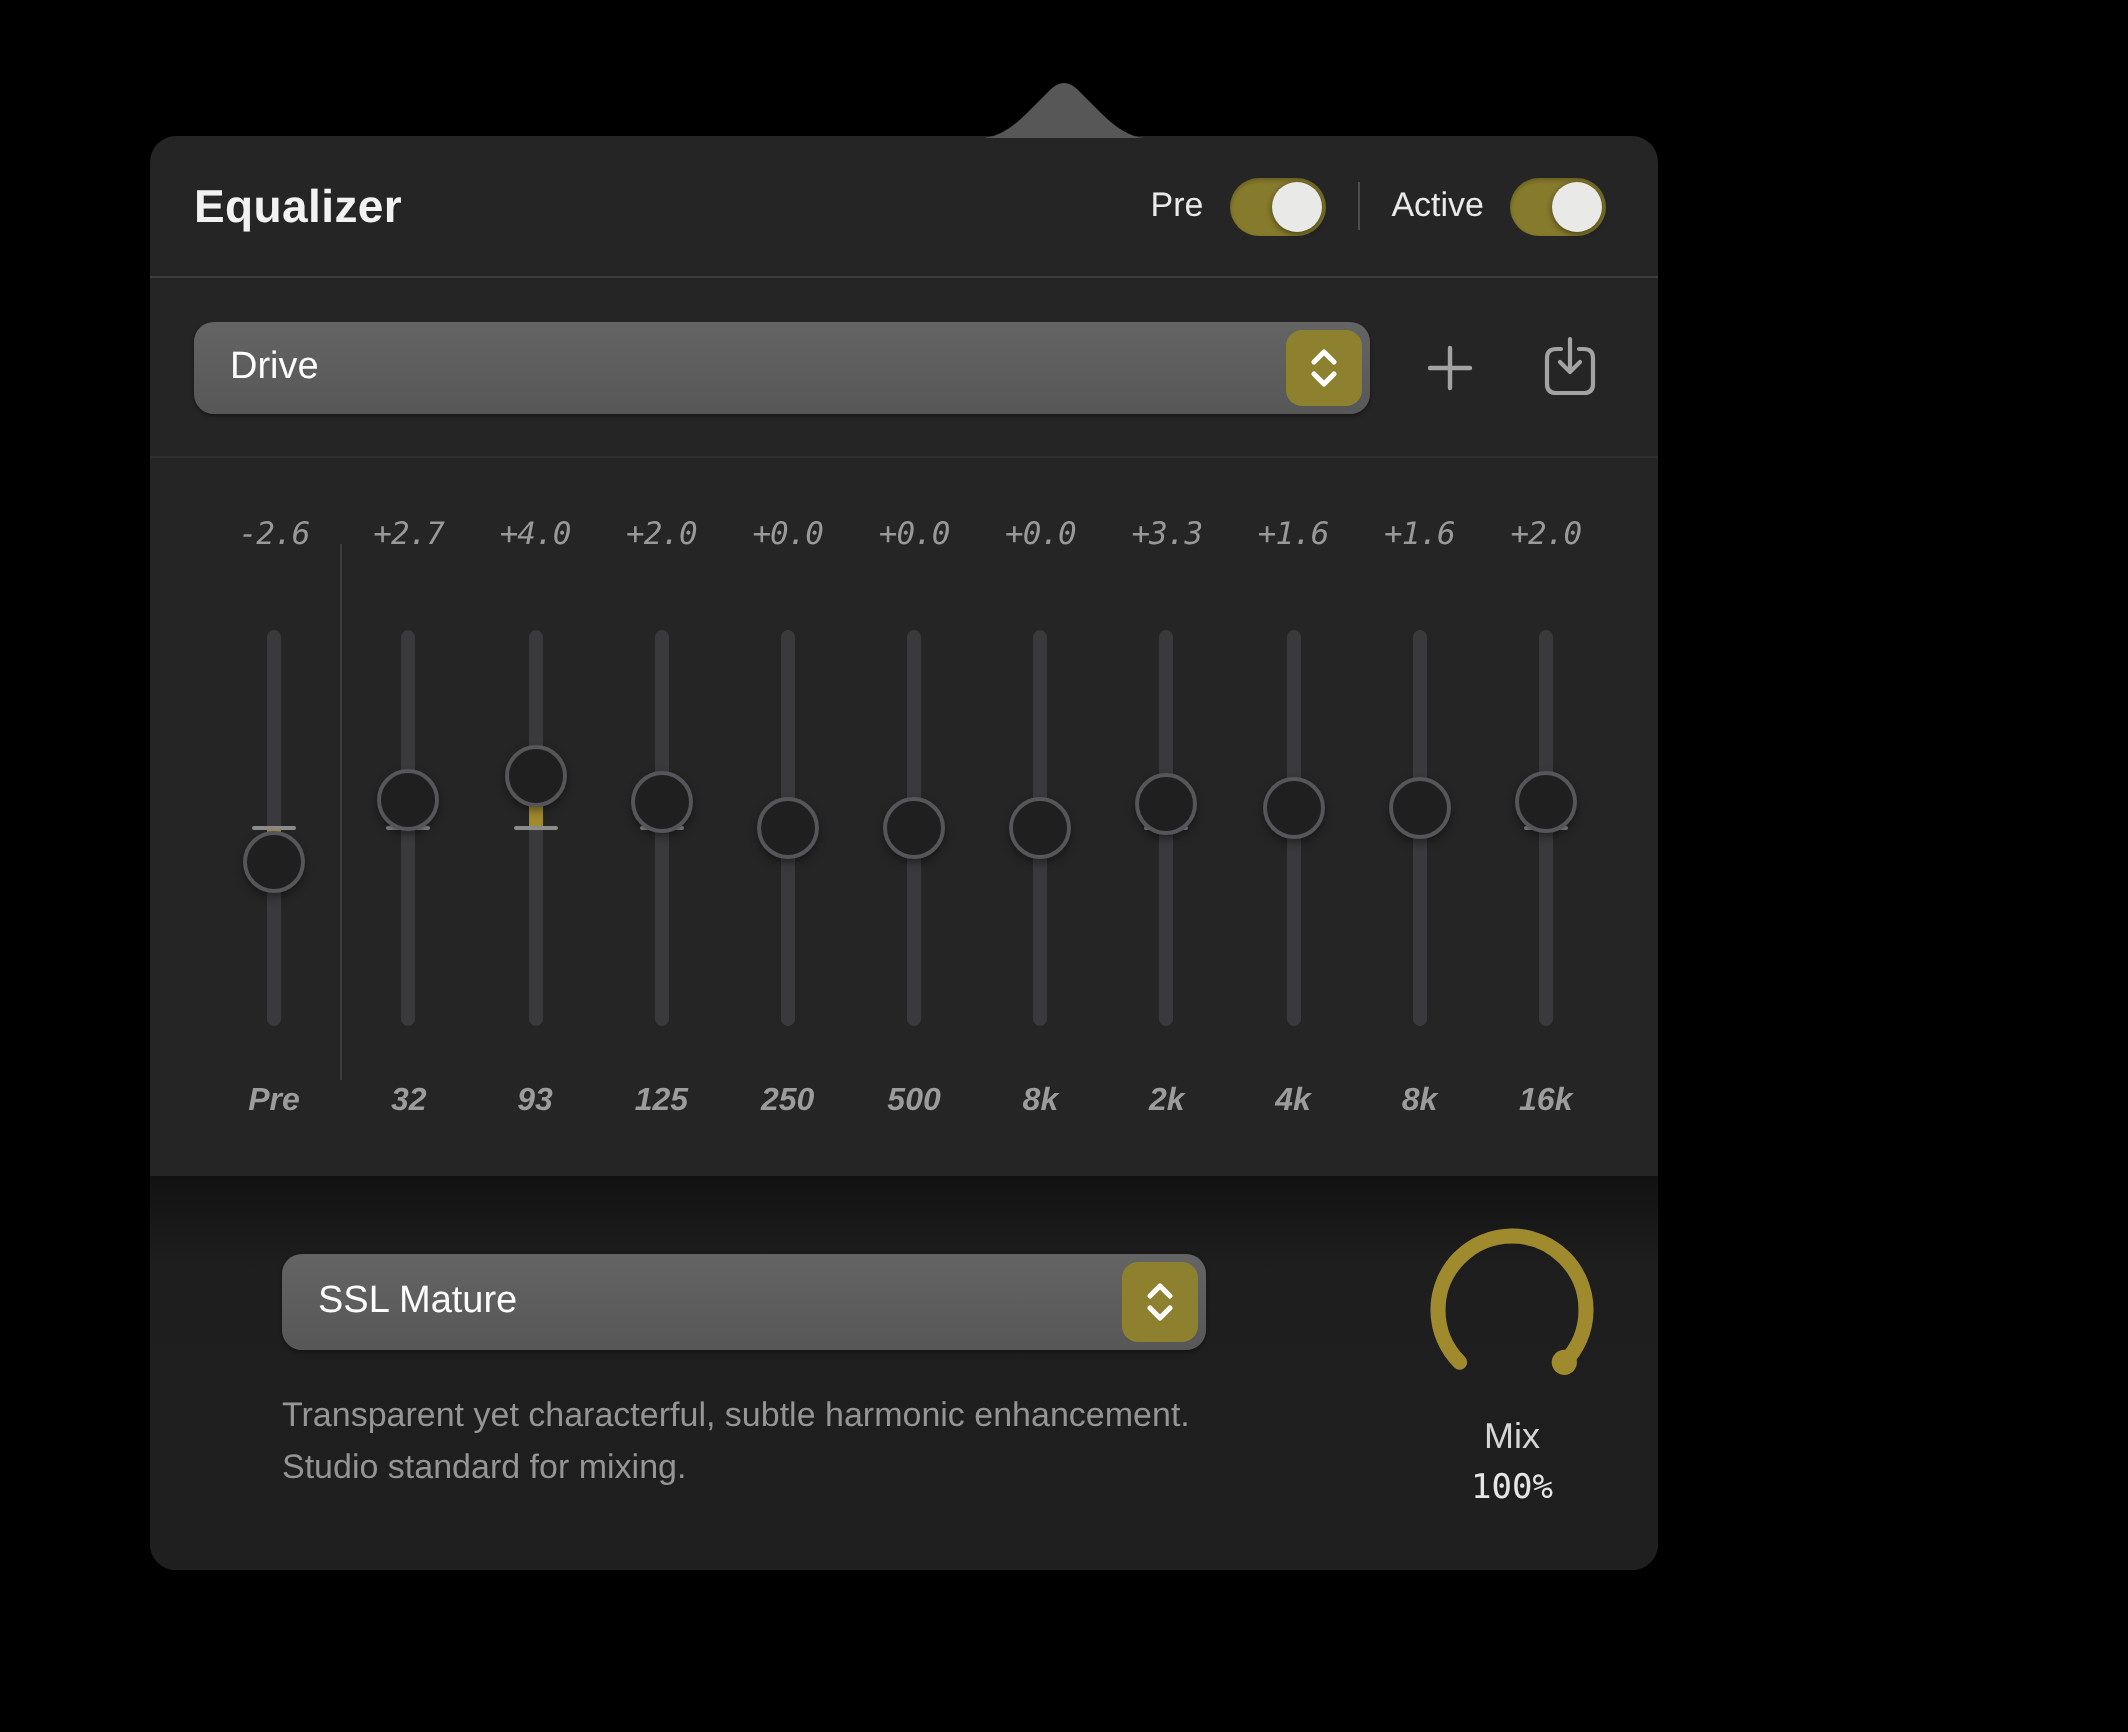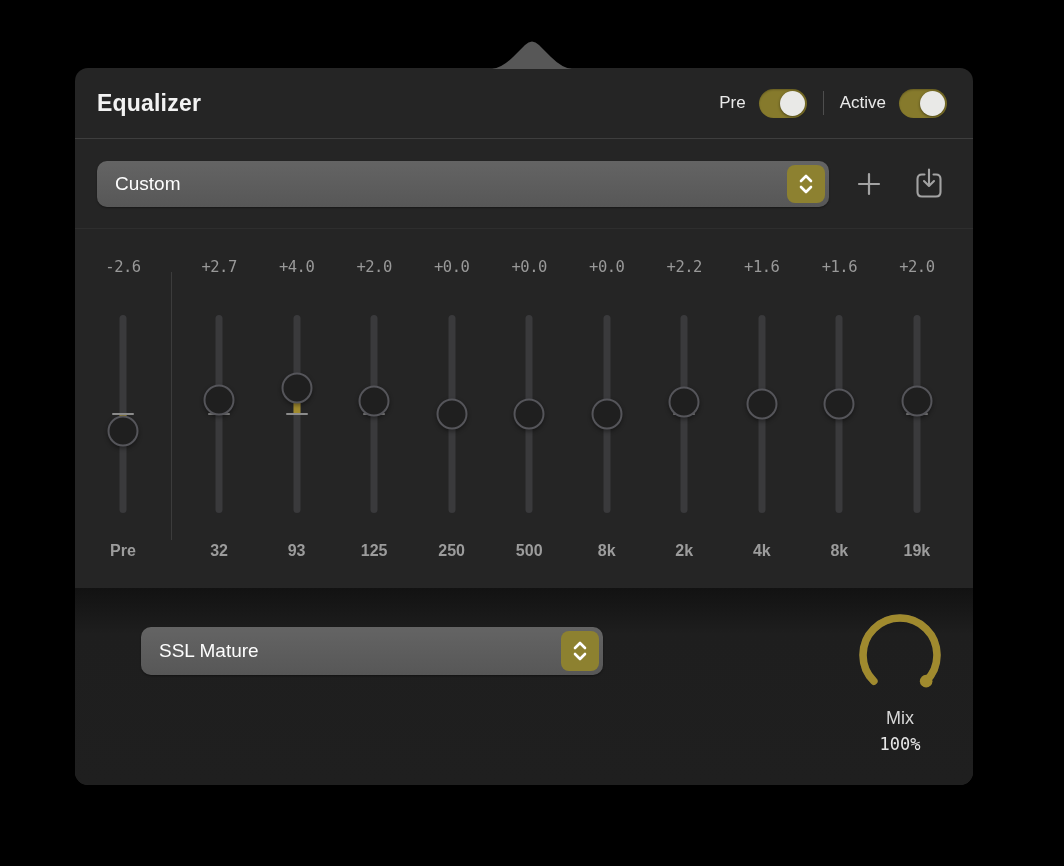--- a/index.html
+++ b/index.html
@@ -1,19 +1,19 @@
 <!DOCTYPE html>
 <html><head>
 <meta charset="utf-8">
 <style>
   * { margin:0; padding:0; box-sizing:border-box; }
   html,body { width:1064px; height:866px; background:#000; overflow:hidden;
               font-family:"Liberation Sans", sans-serif; }
 
-  .popover { position:absolute; left:75px; top:68px; width:898px; height:717px;
+  .popover { position:absolute; left:75px; top:68px; width:754px; height:717px;
              background:#252525; border-radius:13px;
              box-shadow:0 18px 50px rgba(0,0,0,.7); }
   .popover-arrow { position:absolute; left:417px; top:-29px; width:80px; height:30px; }
 
   
   .header { height:71px; display:flex; align-items:center;
             padding:0 26px 0 22px; border-bottom:1px solid #3e3e3e; }
   .title { font-size:23px; font-weight:bold; color:#f2f2f2; letter-spacing:.2px; }
   .header-right { margin-left:auto; display:flex; align-items:center; gap:16px; }
   .toggle-group { display:flex; align-items:center; gap:13px; }
@@ -35,21 +35,21 @@
   .select-text { font-size:19px; color:#fdfdfd; padding-left:18px; }
   .chevron-box { position:absolute; right:4px; top:4px; bottom:4px; width:38px;
                  border-radius:8px; background:#8d8130; display:flex;
                  align-items:center; justify-content:center; }
   .preset-select { flex:1; }
   .icon-btn { width:40px; height:40px; display:flex; align-items:center;
               justify-content:center; margin-left:20px; cursor:pointer;
               color:#a3a3a3; }
 
   
-  .eq-section { height:359px; padding:29px 26px 0 18px; }
+  .eq-section { height:359px; padding:29px 26px 0 32px;font-style:italic; }
   .eq-row { display:flex; justify-content:space-between; }
   .eq-col { width:60px; display:flex; flex-direction:column; align-items:center; }
   .eq-value { height:22px; font-family:"DejaVu Sans Mono", monospace;
               font-size:15.5px; color:#999; letter-spacing:-.5px; }
   .slider-area { position:relative; width:60px; height:198px; margin-top:35px; }
   .slider-track { position:absolute; left:50%; transform:translateX(-50%);
                   top:0; bottom:0; width:7px; border-radius:4px; background:#3a3a3c; }
   .slider-fill { position:absolute; left:50%; transform:translateX(-50%);
                  width:7px; background:#a08a2e; }
   .center-tick { position:absolute; left:50%; transform:translate(-50%,-50%);
@@ -97,21 +97,21 @@
       <div class="header-divider"></div>
       <div class="toggle-group">
         <span class="toggle-label">Active</span>
         <div class="switch"></div>
       </div>
     </div>
   </div>
 
   <div class="preset-bar">
     <div class="select preset-select">
-      <span class="select-text">Custom</span>
+      <span class="select-text">Drive</span>
       <span class="chevron-box">
         <svg width="16" height="22" viewBox="0 0 16 22">
           <polyline points="3,8 8,3 13,8" fill="none" stroke="#fff" stroke-width="2.6" stroke-linecap="round" stroke-linejoin="round"></polyline>
           <polyline points="3,14 8,19 13,14" fill="none" stroke="#fff" stroke-width="2.6" stroke-linecap="round" stroke-linejoin="round"></polyline>
         </svg>
       </span>
     </div>
     <div class="icon-btn">
       <svg width="26" height="26" viewBox="0 0 26 26">
         <path d="M13 3 V23 M3 13 H23" stroke="#a3a3a3" stroke-width="2.2" stroke-linecap="round"></path>
@@ -192,21 +192,21 @@
           <div class="eq-value">+0.0</div>
           <div class="slider-area">
             <div class="slider-track"></div>
             <div class="slider-fill" style="top:99px;height:0px"></div>
             <div class="center-tick"></div>
             <div class="slider-knob" style="top:99px"></div>
           </div>
           <div class="eq-band-label">8k</div>
         </div>
         <div class="eq-col">
-          <div class="eq-value">+2.2</div>
+          <div class="eq-value">+3.3</div>
           <div class="slider-area">
             <div class="slider-track"></div>
             <div class="slider-fill" style="top:87.3px;height:11.700000000000003px"></div>
             <div class="center-tick"></div>
             <div class="slider-knob" style="top:87.3px"></div>
           </div>
           <div class="eq-band-label">2k</div>
         </div>
         <div class="eq-col">
           <div class="eq-value">+1.6</div>
@@ -229,36 +229,37 @@
           <div class="eq-band-label">8k</div>
         </div>
         <div class="eq-col">
           <div class="eq-value">+2.0</div>
           <div class="slider-area">
             <div class="slider-track"></div>
             <div class="slider-fill" style="top:86px;height:13px"></div>
             <div class="center-tick"></div>
             <div class="slider-knob" style="top:86px"></div>
           </div>
-          <div class="eq-band-label">19k</div>
+          <div class="eq-band-label">16k</div>
         </div>
       </div>
   </div>
 
   <div class="bottom">
     <div class="bottom-left">
       <div class="select sat-select">
         <span class="select-text">SSL Mature</span>
         <span class="chevron-box">
           <svg width="16" height="22" viewBox="0 0 16 22">
             <polyline points="3,8 8,3 13,8" fill="none" stroke="#fff" stroke-width="2.6" stroke-linecap="round" stroke-linejoin="round"></polyline>
             <polyline points="3,14 8,19 13,14" fill="none" stroke="#fff" stroke-width="2.6" stroke-linecap="round" stroke-linejoin="round"></polyline>
           </svg>
         </span>
       </div>
+      <div class="sat-desc">Transparent yet characterful, subtle harmonic enhancement. Studio standard for mixing.</div>
     </div>
     <div class="knob-area" id="knob-area">
         <div class="knob-block">
           <svg width="90" height="90" viewBox="0 0 90 90">
             <path d="M18.84 71.16 A37 37 0 1 1 71.16 71.16" fill="none" stroke="#3e3e40" stroke-width="7.5" stroke-linecap="round"></path>
             <path d="M18.84 71.16 A37 37 0 1 1 71.16 71.16" fill="none" stroke="#a08a2e" stroke-width="7.5" stroke-linecap="round"></path>
             <circle cx="71.16" cy="71.16" r="6.3" fill="#a08a2e"></circle>
           </svg>
           <div class="knob-label">Mix</div>
           <div class="knob-pct">100%</div>

